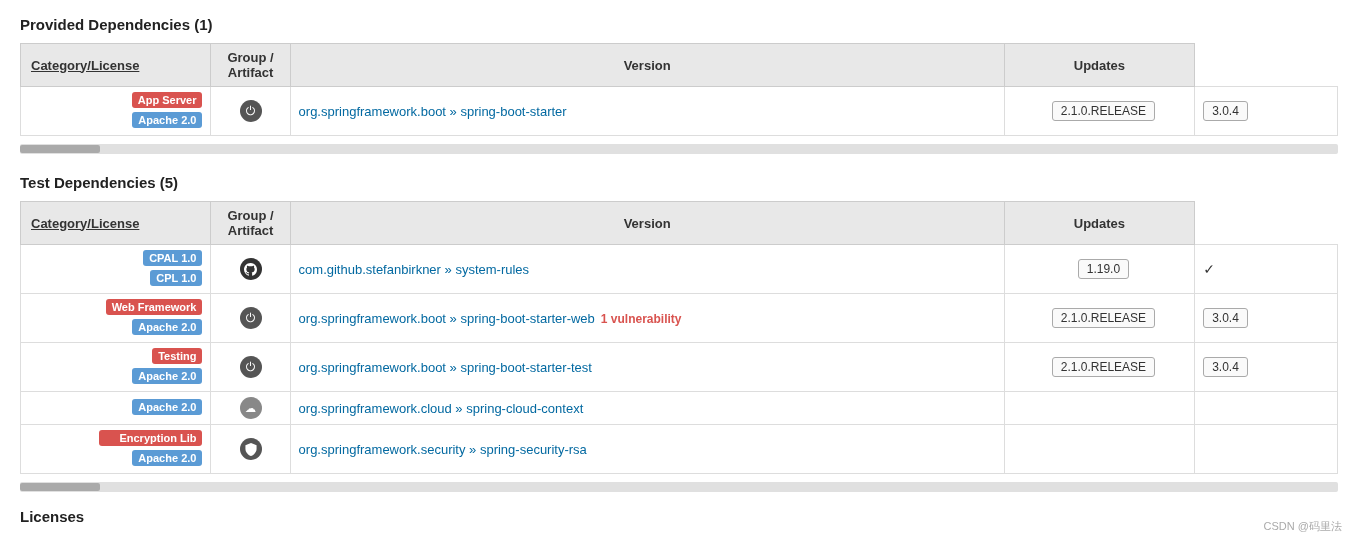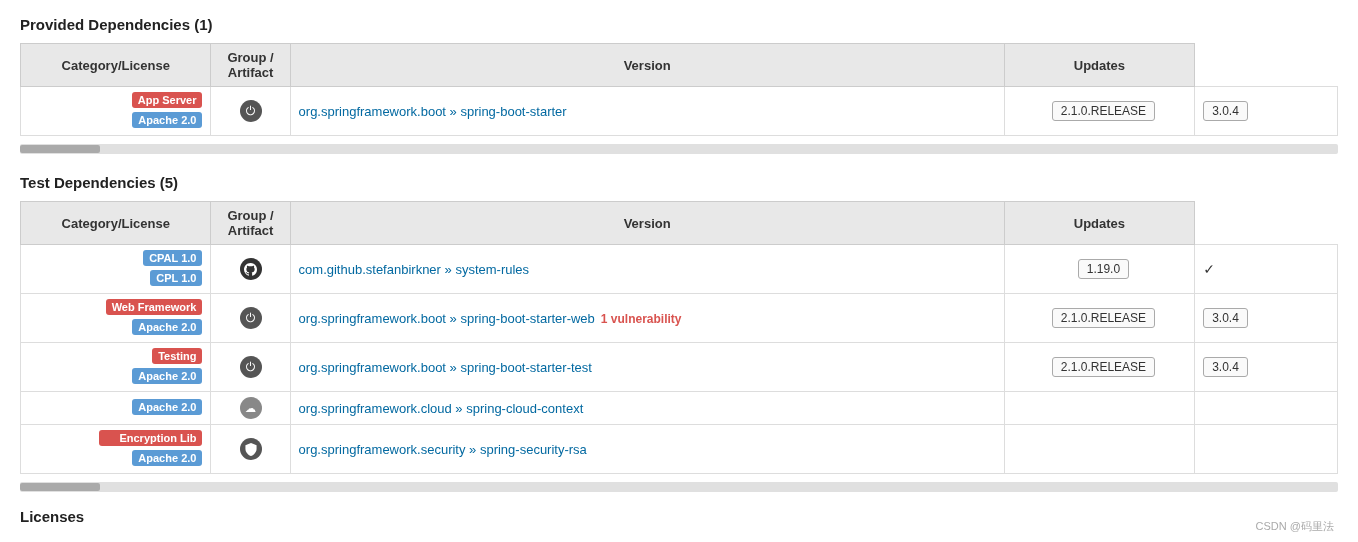--- a/index.html
+++ b/index.html
@@ -25,21 +25,21 @@
       margin-bottom: 6px;
     }
     .dep-table th {
       background: #e8e8e8;
       text-align: center;
       padding: 6px 10px;
       font-weight: bold;
       font-size: 13px;
       border: 1px solid #ccc;
     }
-    .dep-table th.left { text-align: center; }
+    .dep-table th.left { text-align: left; text-decoration: underline; }
     .dep-table td {
       border: 1px solid #ddd;
       padding: 5px 8px;
       vertical-align: middle;
     }
     .category-cell {
       width: 160px;
       text-align: right;
       vertical-align: middle;
     }
@@ -175,21 +175,21 @@
     .checkmark { color: #333; font-size: 14px; }
     .licenses-title {
       font-size: 15px;
       font-weight: bold;
       margin-top: 16px;
       color: #222;
     }
     .watermark {
       position: fixed;
       bottom: 8px;
-      right: 24px;
+      right: 16px;
       color: #aaa;
       font-size: 11px;
     }
     .provided-wrapper {
       position: relative;
       overflow: hidden;
     }
     .test-wrapper {
       position: relative;
       overflow: hidden;

